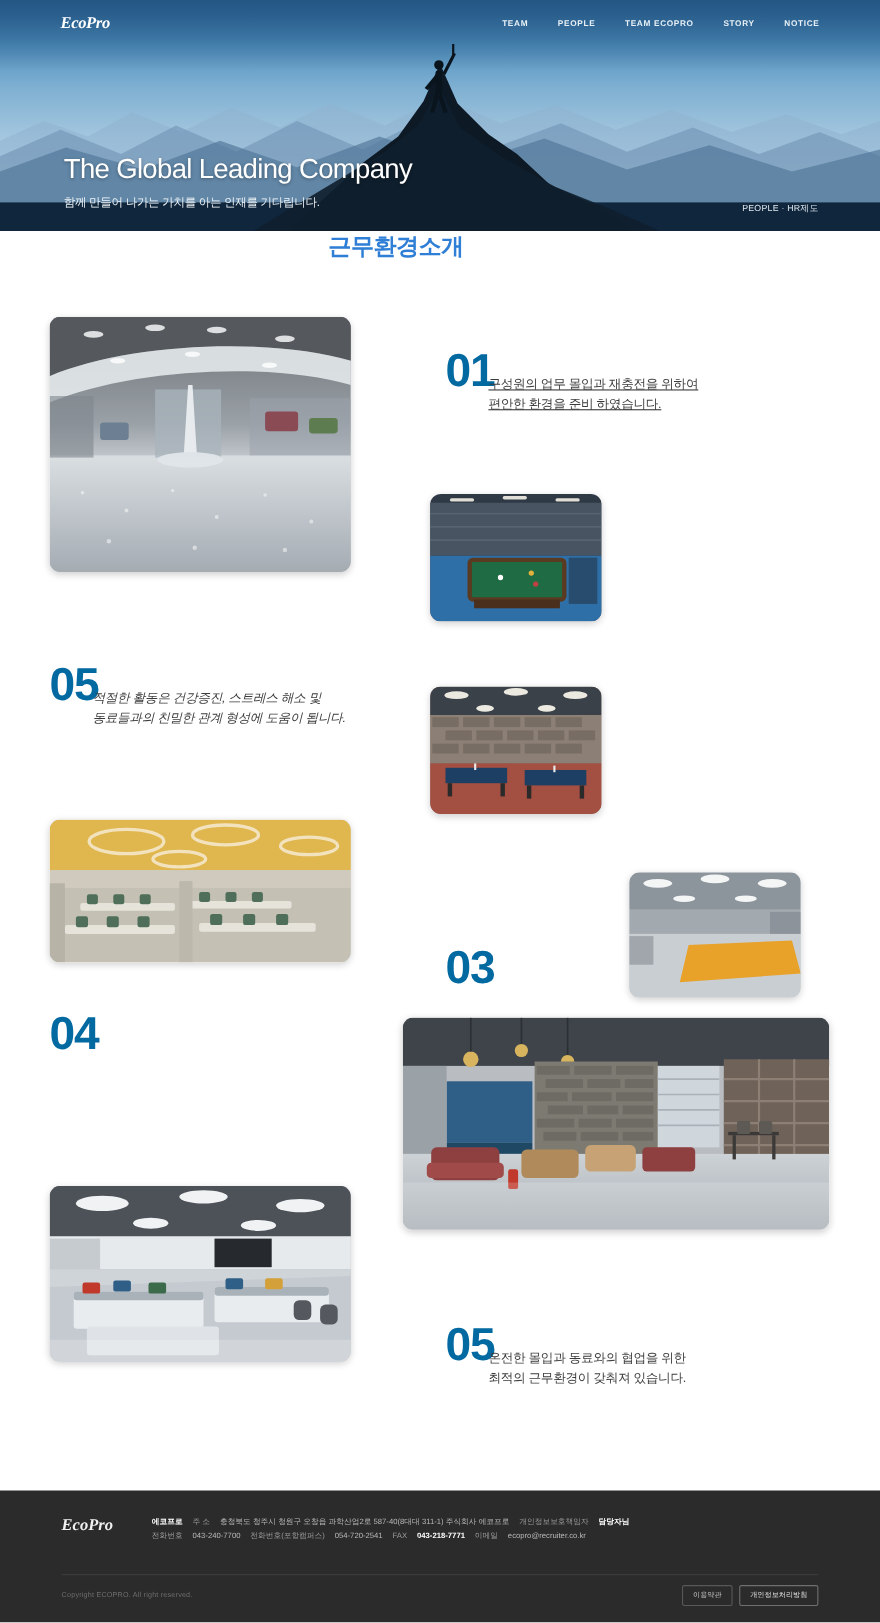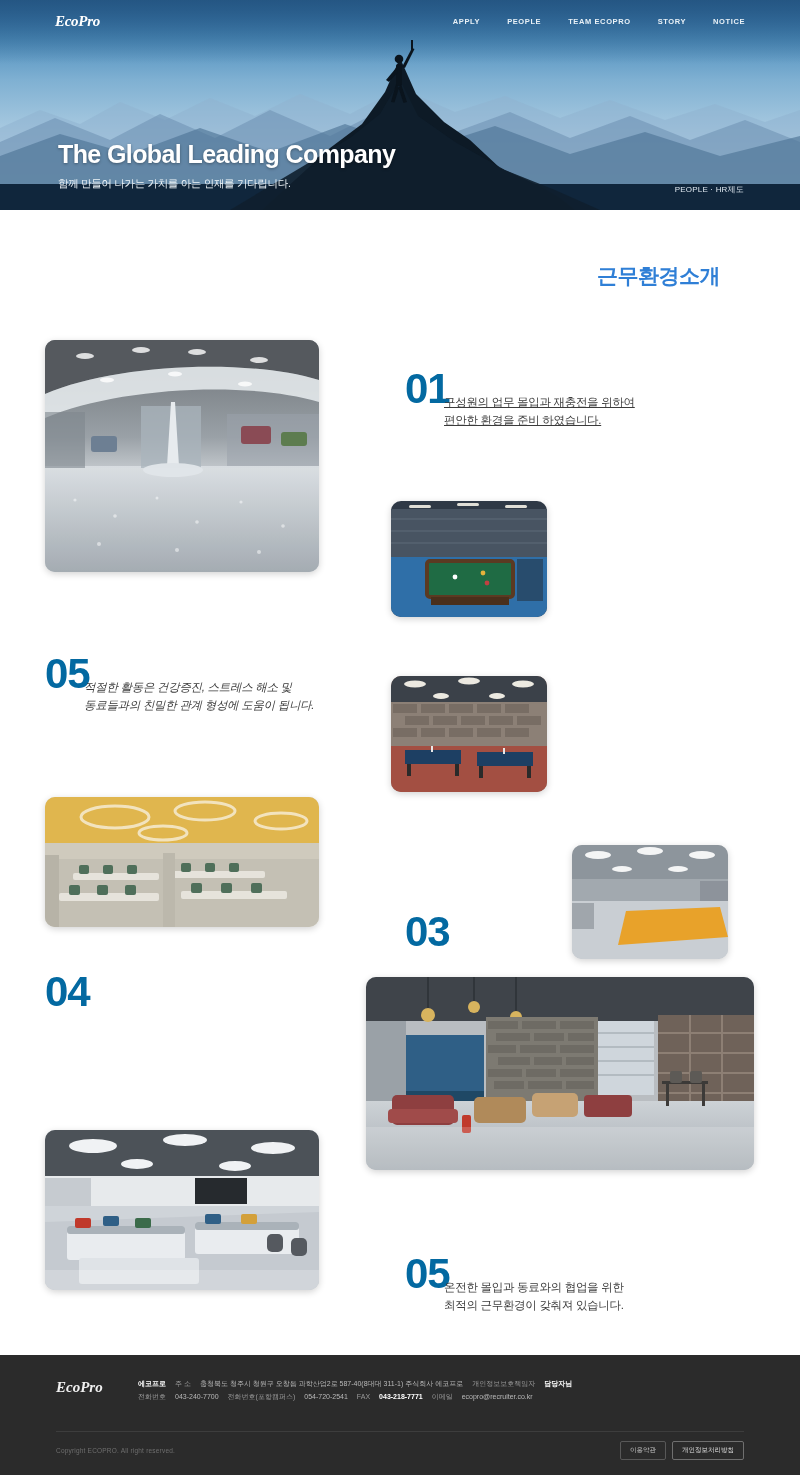--- a/index.html
+++ b/index.html
@@ -61,21 +61,21 @@
 
   .hero-text {
     position: absolute;
     left: 58px;
     top: 140px;
     z-index: 15;
   }
   .hero-title {
     color: #ffffff;
     font-size: 25px;
-    font-weight: bold;
+    font-weight: normal;
     letter-spacing: -0.6px;
     text-shadow: 0 1px 3px rgba(0,0,0,0.35);
   }
   .hero-sub {
     margin-top: 8px;
     color: #eef4f8;
     font-size: 10.5px;
     letter-spacing: -0.3px;
   }
   .hero-breadcrumb {
@@ -84,22 +84,21 @@
     bottom: 15px;
     color: #dfe8f0;
     font-size: 8px;
     letter-spacing: 0.2px;
     z-index: 16;
   }
 
   
   .section-title-wrap {
     width: 720px;
-    text-align: right;
-    padding-top: 52px;
+    text-align: center;
   }
   .section-title {
     display: inline-block;
     position: relative;
     color: #2f7fd6;
     font-size: 21px;
     font-weight: bold;
     letter-spacing: -0.5px;
   }
   .section-title .underline {
@@ -231,21 +230,21 @@
       </g>
     </svg>
   </div>
 
   <div class="hero-top-fade"></div>
   <div class="hero-bottom-bar"></div>
 
   <div class="nav">
     <div class="logo">EcoPro</div>
     <div class="nav-menu">
-      <a href="#">APPLY</a>
+      <a href="#">TEAM</a>
       <a href="#">PEOPLE</a>
       <a href="#">TEAM ECOPRO</a>
       <a href="#">STORY</a>
       <a href="#">NOTICE</a>
     </div>
   </div>
 
   <div class="hero-text">
     <div class="hero-title">The Global Leading Company</div>
     <div class="hero-sub">함께 만들어 나가는 가치를 아는 인재를 기다립니다.</div>

